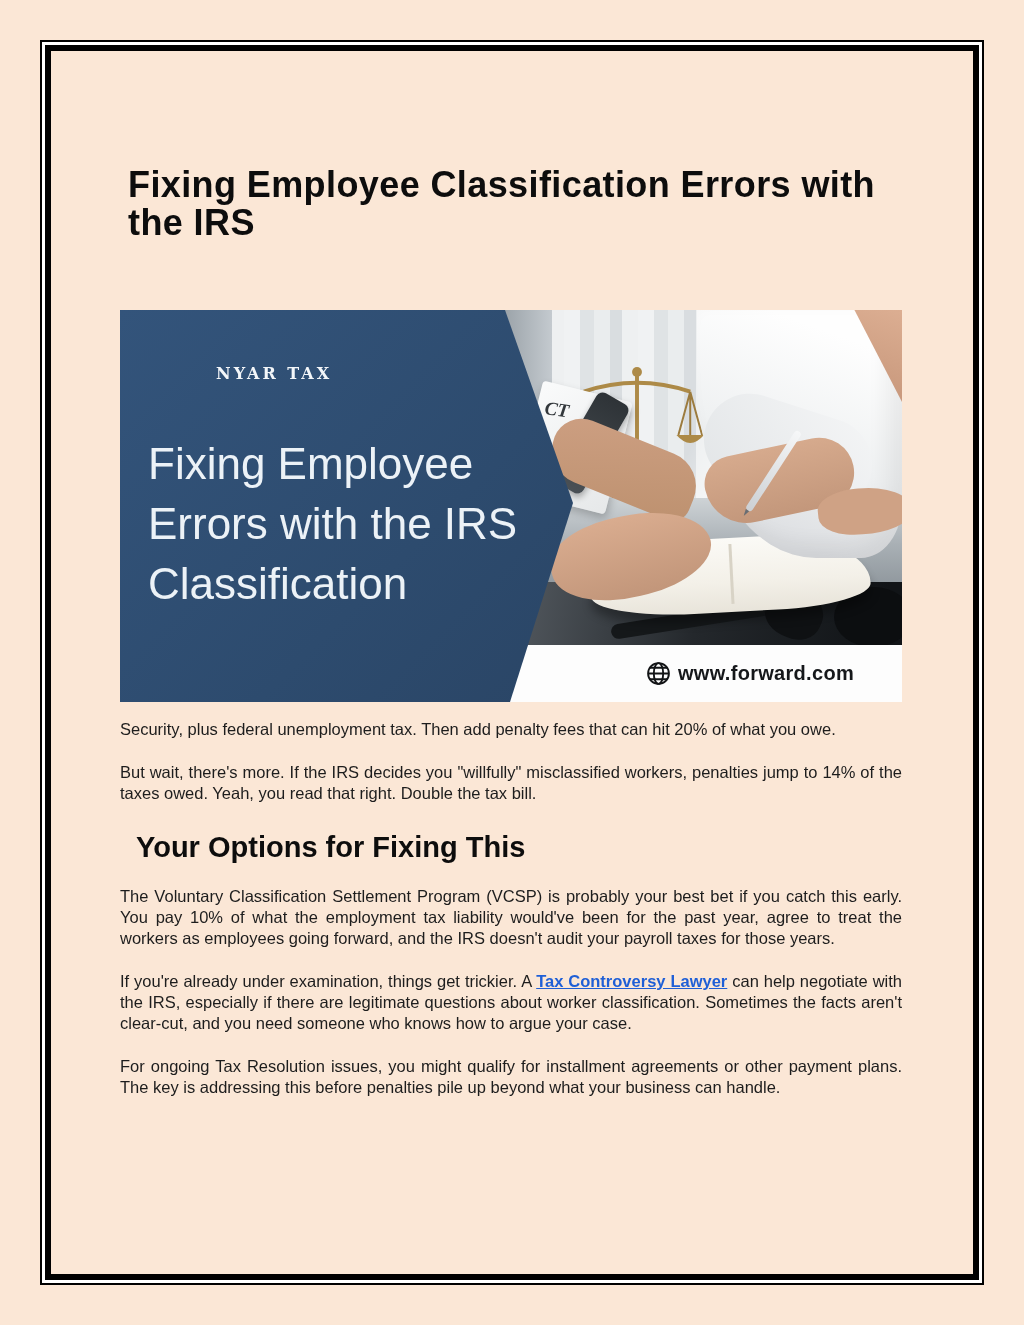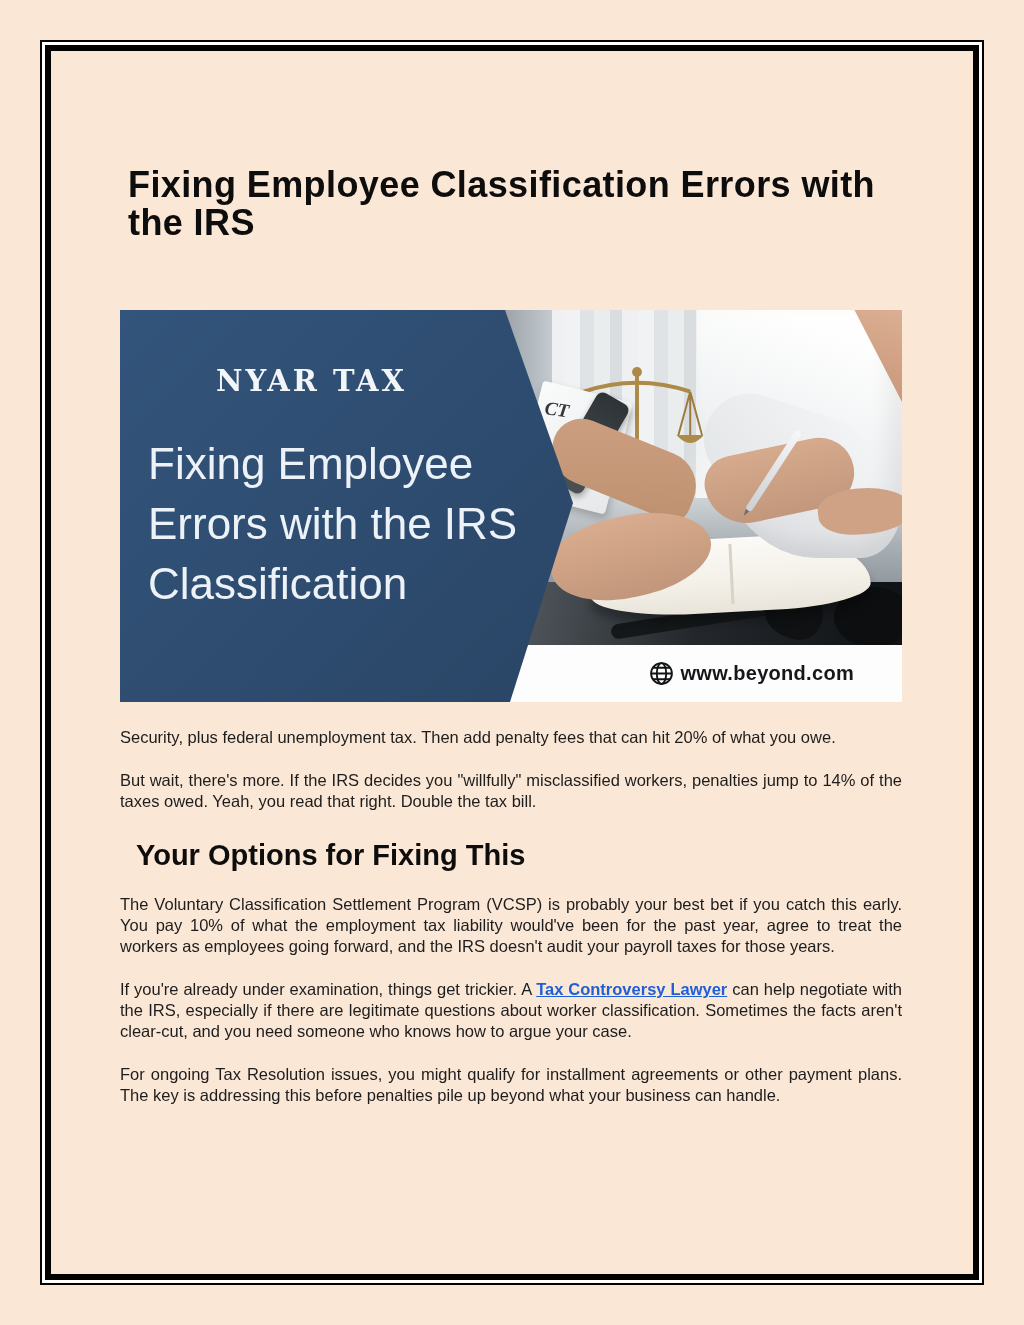--- a/index.html
+++ b/index.html
@@ -74,27 +74,27 @@
 
   .website-bar{position:absolute;left:0;right:0;bottom:0;height:57px;background:#fdfdfd;
      display:flex;align-items:center;justify-content:flex-end;padding-right:48px;gap:7px;}
   .globe-icon{width:25px;height:25px;flex:0 0 auto;}
   .website-url{font-size:20px;font-weight:bold;letter-spacing:.3px;color:#15171a;}
 
   .panel{position:absolute;inset:0;
      background:linear-gradient(135deg,#33547b 0%,#2d4b6e 45%,#273f5d 100%);
      clip-path:polygon(0 0,385px 0,453px 193px,390px 392px,0 392px);}
   .brand-logo{position:absolute;left:96px;top:54px;font-family:"DejaVu Serif",serif;
-     font-size:29px;font-weight:600;letter-spacing:3px;color:#f3f6f9;}
+     font-size:16px;font-weight:600;letter-spacing:3px;color:#f3f6f9;}
   .hero-title{position:absolute;left:28px;top:124px;font-size:44px;line-height:60px;
      font-weight:400;color:#ecf2f7;}
 
   
   .article{position:absolute;left:120px;top:719px;width:782px;}
-  .article p{margin:8px 0 22px;font-size:16.5px;line-height:21px;text-align:justify;color:#1d1d1d;}
+  .article p{margin:0 0 22px;font-size:16.5px;line-height:21px;text-align:justify;color:#1d1d1d;}
   .section-heading{margin:28px 16px 24px;font-size:29px;line-height:30px;font-weight:bold;color:#0d0d0d;}
   .text-link{color:#1f5fd6;font-weight:bold;text-decoration:underline;cursor:pointer;}
 </style>
 </head>
 <body>
 
 <div id="page">
 
   <div class="frame-outer"></div>
   <div class="frame-inner"></div>
@@ -142,21 +142,21 @@
       <div class="hand-l1"></div>
       <div class="hand-l2"></div>
     </div>
 
     <div class="website-bar">
       <svg class="globe-icon" viewBox="0 0 24 24" fill="none" stroke="#121416" stroke-width="1.8">
         <circle cx="12" cy="12" r="10"></circle>
         <ellipse cx="12" cy="12" rx="4.5" ry="10"></ellipse>
         <path d="M2 12 h20 M3.5 6.5 h17 M3.5 17.5 h17"></path>
       </svg>
-      <span class="website-url">www.beyond.com</span>
+      <span class="website-url">www.forward.com</span>
     </div>
 
     <div class="panel">
       <div class="brand-logo">NYAR TAX</div>
       <div class="hero-title">
         <div>Fixing Employee</div>
         <div>Errors with the IRS</div>
         <div>Classification</div>
       </div>
     </div>

